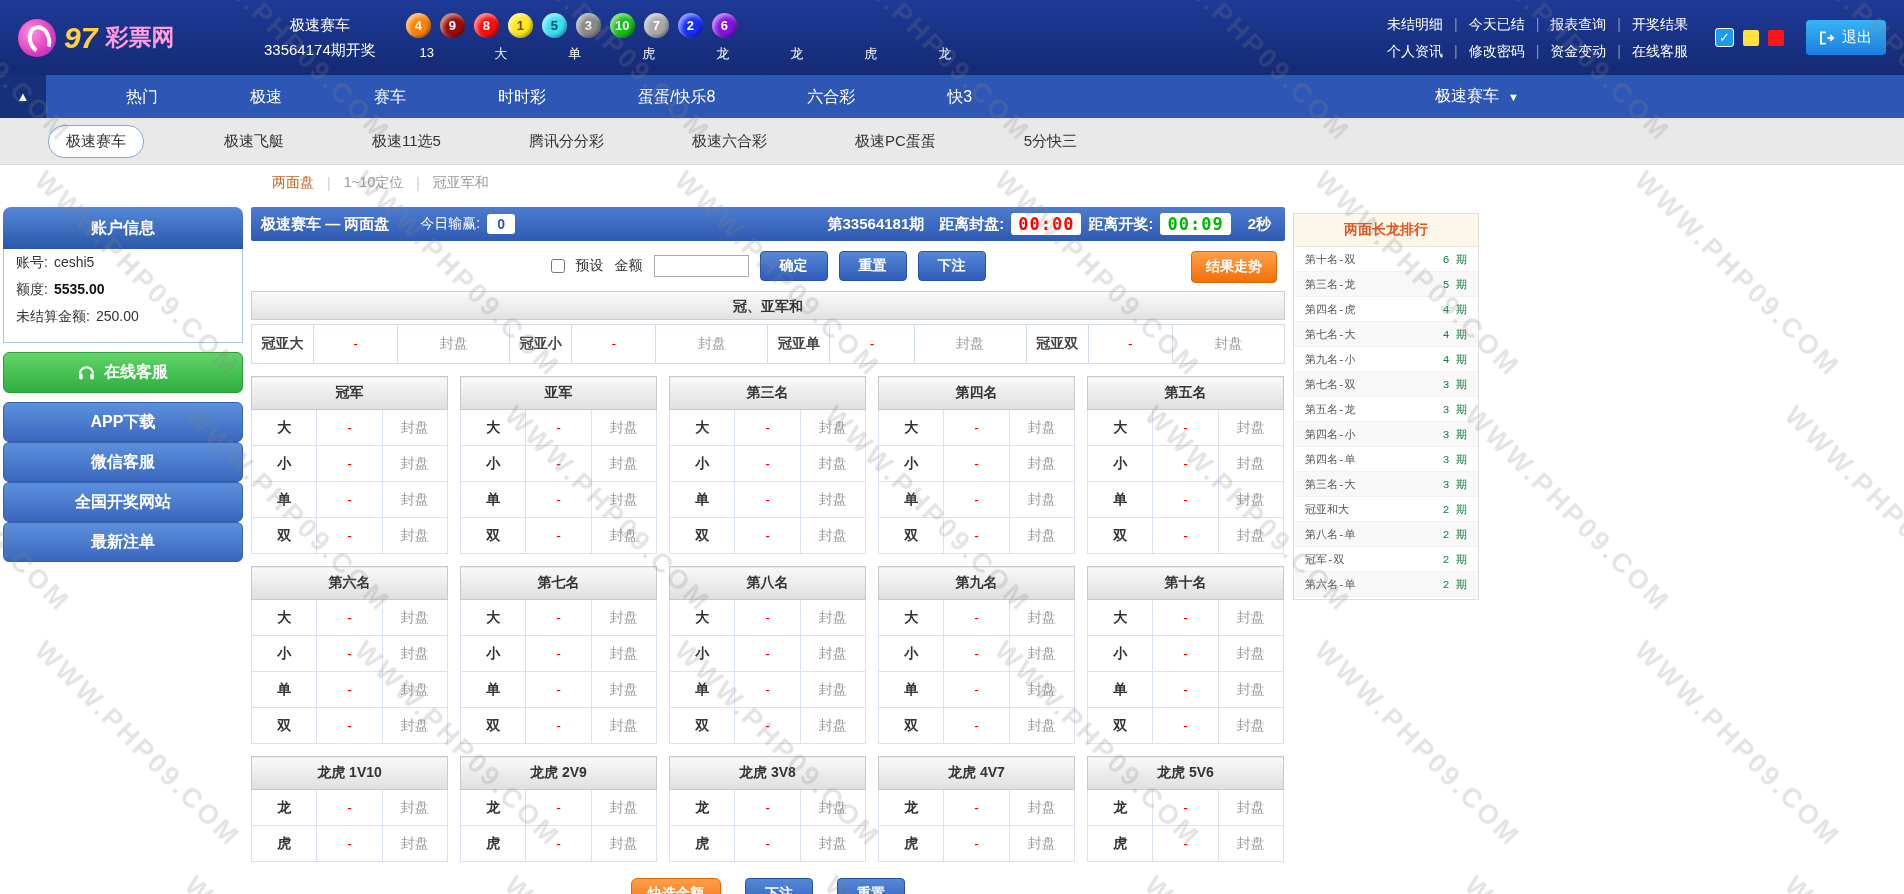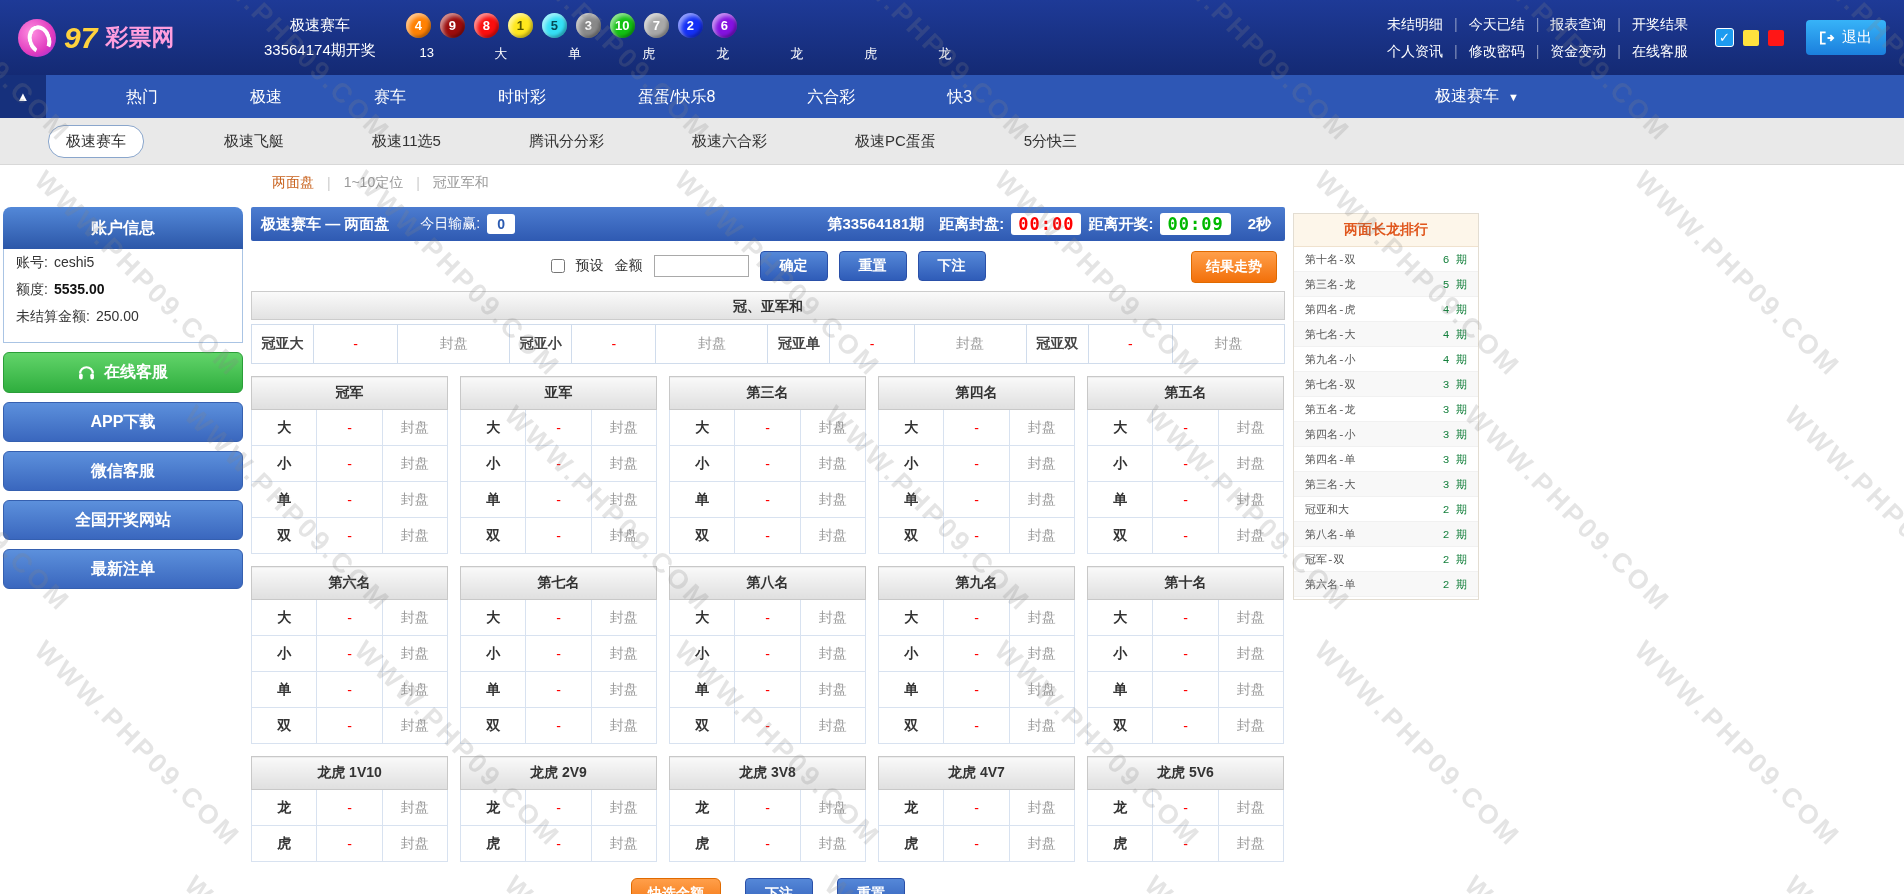--- a/index.html
+++ b/index.html
@@ -60,21 +60,21 @@
 
 .sidebar{width:240px;flex:none;}
 .acct-header{height:42px;line-height:42px;text-align:center;color:#fff;font-size:16px;font-weight:bold;background:linear-gradient(#5388d8,#2c57a8);border-radius:8px 8px 0 0;}
 .acct-box{background:#fff;border:1px solid #aac4e4;border-top:none;padding:0 12px 12px;font-size:14px;color:#333;}
 .acct-row{display:flex;gap:6px;line-height:27px;}
 .acct-row .val.bold{font-weight:bold;color:#111;}
 .btn-grid{display:grid;grid-template-columns:1fr 1fr;gap:8px;margin-top:9px;}
 .orange-btn{background:linear-gradient(#ff9f4a,#f2700a);border:1px solid #e06a00;border-radius:6px;color:#fff;font-size:14px;font-weight:bold;}
 .grid-btn{height:35px;}
 .service-btn{margin-top:9px;width:100%;height:41px;background:linear-gradient(#62d46a,#2fae3e);border:1px solid #2a9e38;border-radius:6px;color:#fff;font-size:16px;font-weight:bold;display:flex;align-items:center;justify-content:center;gap:9px;}
-.side-links{display:flex;flex-direction:column;gap:9px;margin-top:9px;}
+.side-links{display:flex;flex-direction:column;margin-top:9px;}
 .side-link-btn{width:100%;height:40px;background:linear-gradient(#5c90dc,#3a67be);border:1px solid #3560b0;border-radius:6px;color:#fff;font-size:16px;font-weight:bold;}
 
 
 .content{width:1034px;flex:none;}
 .game-bar{height:34px;background:linear-gradient(#4c7cd0,#2f5ab2);display:flex;align-items:center;padding:0 10px;color:#fff;font-size:14px;gap:7px;border-radius:2px;}
 .game-title{font-weight:bold;font-size:15px;margin-right:24px;}
 .today-val{background:#fff;color:#2a5ab0;font-weight:bold;padding:2px 10px;border-radius:3px;font-size:14px;}
 .flex-spacer{flex:1;}
 .period{font-weight:bold;font-size:15px;margin-right:8px;}
 .timer-lbl{font-weight:bold;font-size:15px;}

